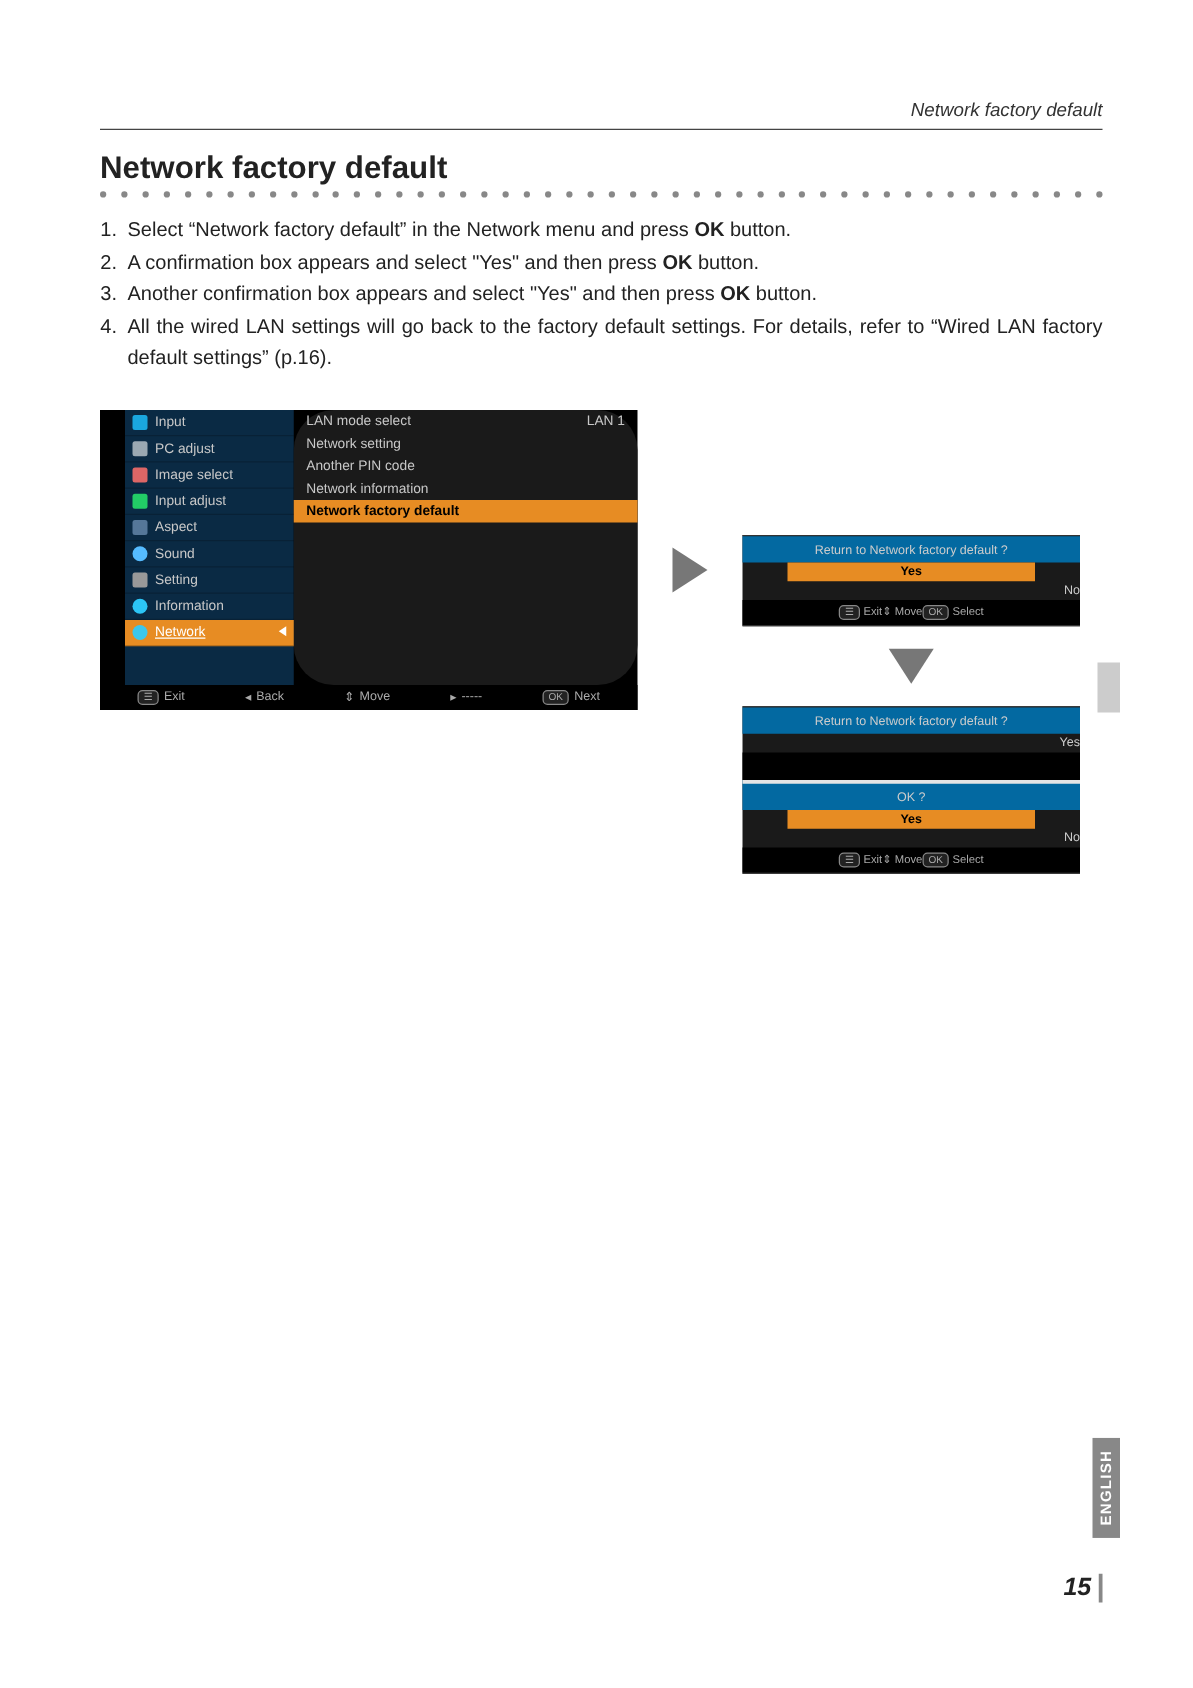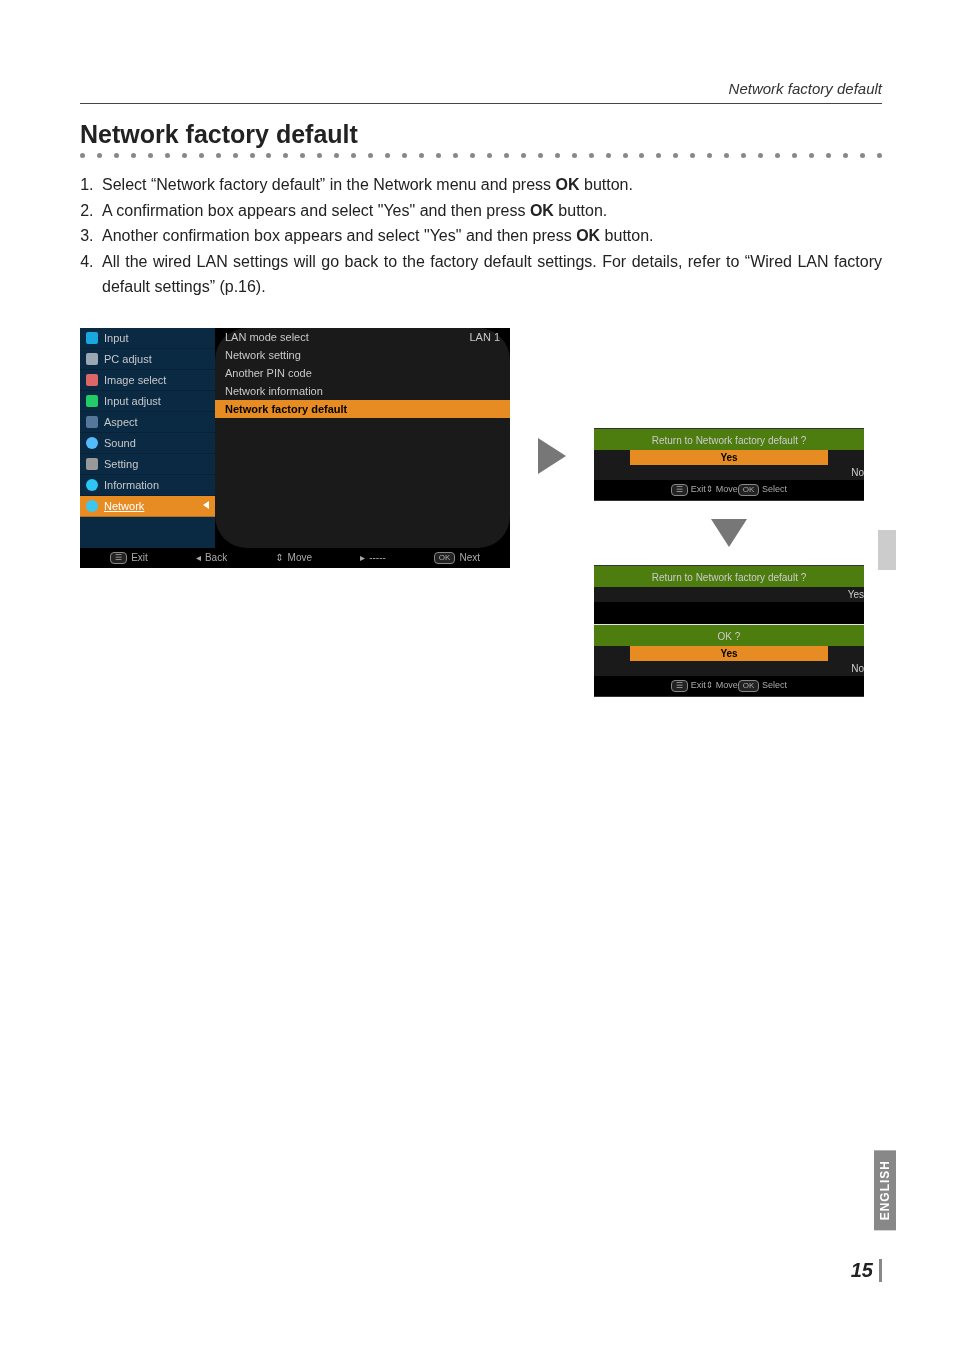--- a/index.html
+++ b/index.html
@@ -53,21 +53,21 @@
 
   
   .osd-row { display: flex; gap: 28px; align-items: flex-start; }
   .osd-menu {
     width: 430px;
     background: #000;
     color: #c8c8c8;
     font-size: 11px;
     font-family: Arial, sans-serif;
   }
-  .osd-body { display: flex; }
+  .osd-body { display: flex; margin-left: 20px; }
   .osd-left { width: 135px; background: #0a2a44; }
   .osd-left .mi {
     display: flex; align-items: center; gap: 6px;
     padding: 4px 6px; border-bottom: 1px solid rgba(0,0,0,.2);
     position: relative;
   }
   .osd-left .mi.active { background: #e78c23; color: #fff; text-decoration: underline; }
   .osd-left .mi.active .arrow-left {
     position: absolute; right: 6px; top: 5px;
     width: 0; height: 0;
@@ -109,28 +109,28 @@
   .big-arrow-down {
     width: 0; height: 0;
     border-left: 18px solid transparent;
     border-right: 18px solid transparent;
     border-top: 28px solid #777;
   }
   .dlg {
     width: 270px; background:#1a1a1a; color:#ccc; font-size:10px; font-family:Arial,sans-serif;
     border-top:1px solid #333; border-bottom:1px solid #333;
   }
-  .dlg .q { text-align:center; padding:6px 0 4px; background:#4d7c0f; font-size:10px;}
+  .dlg .q { text-align:center; padding:6px 0 4px; background:#0369a1; font-size:10px;}
   .dlg .opt { text-align:center; padding:2px 0; }
   .dlg .opt.sel { background:#e78c23; color:#000; font-weight:bold; margin:0 36px;}
   .dlg .opt.plain { color:#ccc;text-align:right; }
   .dlg .bar {
     display:flex; justify-content:center; padding:4px 10px; background:#000; font-size:9px; color:#aaa;
   }
-  .dlg .sect { border-top:1px solid #e5e5e5; }
+  .dlg .sect { border-top:3px solid #e5e5e5; }
   .dlg .gap { height:22px; background:#000; }
 
   
   .lang-tab {
     position:absolute; right:58px; bottom:120px;
     writing-mode: vertical-rl; transform: rotate(180deg);
     background:#888; color:#fff; font-weight:bold; font-size:12px;
     padding:10px 4px; letter-spacing:1px;
   }
   .gray-tab {

